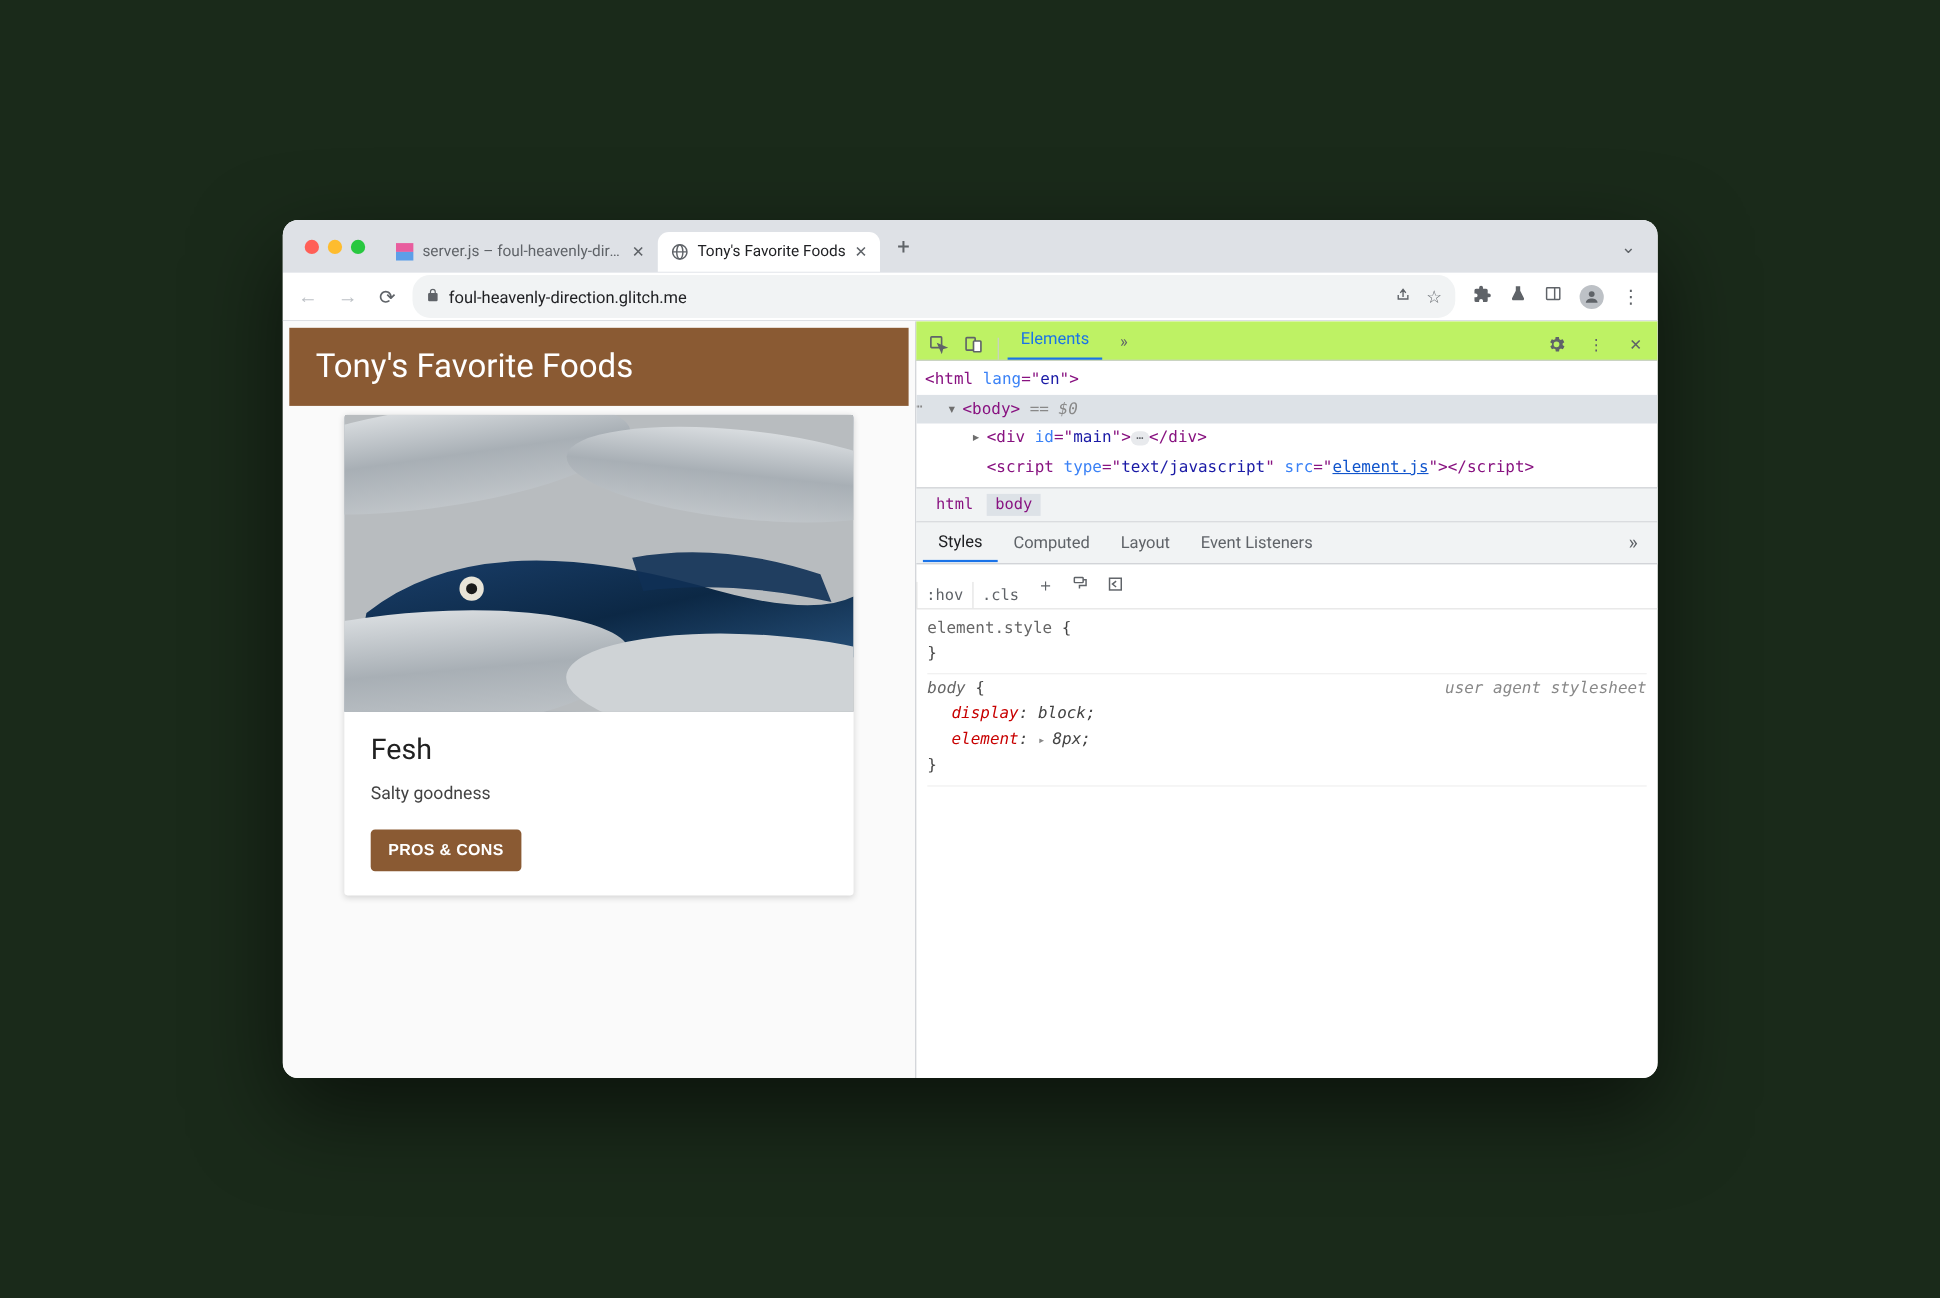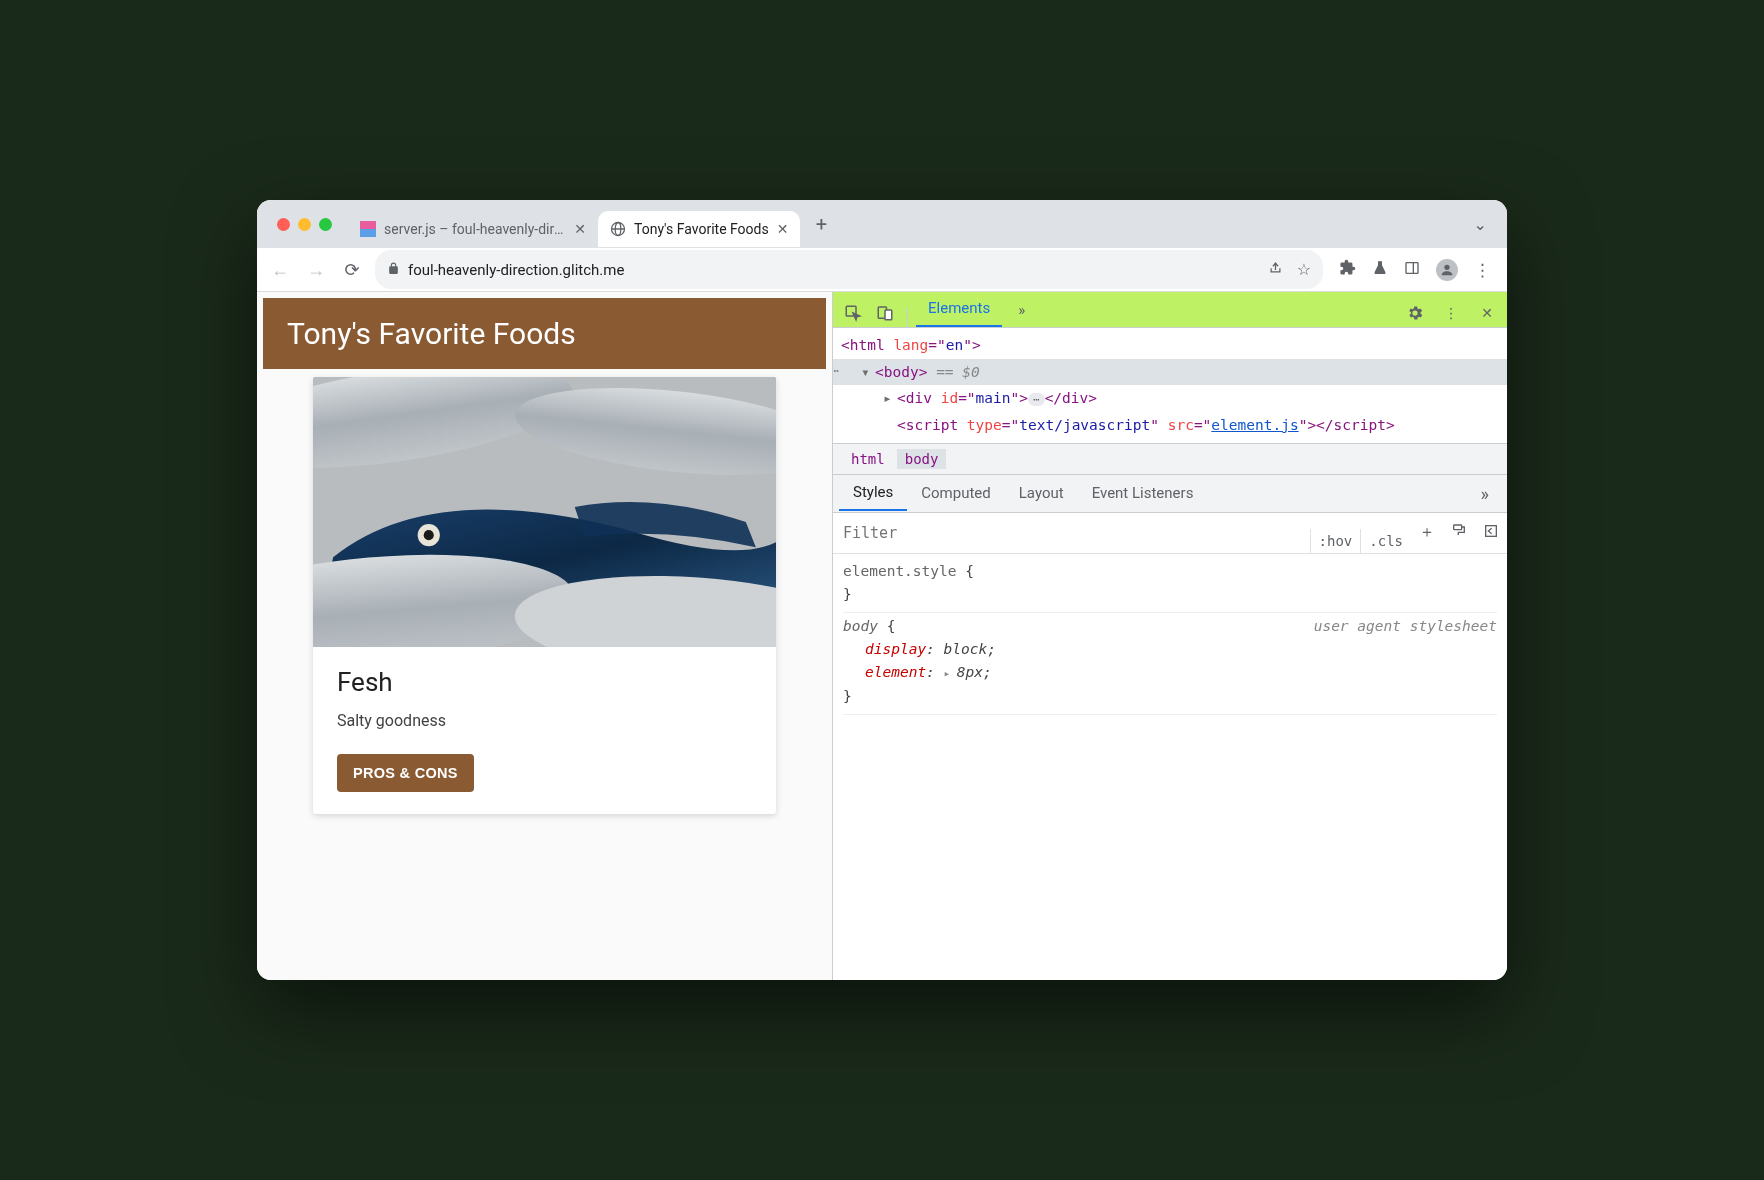--- a/index.html
+++ b/index.html
@@ -159,21 +159,21 @@
     line-height: 1.7;
     padding: 4px 0;
     overflow:auto;
     flex: 0 0 auto;
   }
   .dom .row { padding: 1px 8px; white-space: nowrap; }
   .dom .row.sel { background: #dde2e7; position:relative;}
   .dom .row.sel::before { content:"⋯"; position:absolute; left:-2px; color:#888; font-size:13px;}
   .c-doctype { color:#9aa0a6; }
   .c-tag { color:#881280; }
-  .c-attr { color:#ef4444; }
+  .c-attr { color:#3b82f6; }
   .c-val { color:#1a1aa6; }
   .c-link { color:#1155cc; text-decoration:underline;}
   .arrow { color:#6e6e6e; display:inline-block; width:14px;}
   .ellipsis-badge { background:#e8eaed; border-radius:8px; padding:0 5px; color:#5f6368; font-size:11px;}
   .eq0 { color:#888; font-style:italic;}
   
   .crumb {
     background:#f1f3f4;
     border-top:1px solid #cacdd1;
     border-bottom:1px solid #cacdd1;
@@ -398,21 +398,20 @@
 
       <div class="sp-tabs">
         <div class="sp-tab active">Styles</div>
         <div class="sp-tab">Computed</div>
         <div class="sp-tab">Layout</div>
         <div class="sp-tab">Event Listeners</div>
         <div class="sp-more">»</div>
       </div>
 
       <div class="sp-filter">
-        <input placeholder="Filter" style="">
         <div class="ctrl">:hov</div>
         <div class="ctrl">.cls</div>
         <div class="ico2">＋</div>
         <div class="ico2">
           <svg width="16" height="16" viewBox="0 0 24 24" fill="none" stroke="#5f6368" stroke-width="2">
               <rect x="4" y="3" width="12" height="7" rx="1"></rect>
               <path d="M16 6h4v8h-9v4"></path>
             </svg>
         </div>
         <div class="ico2">

